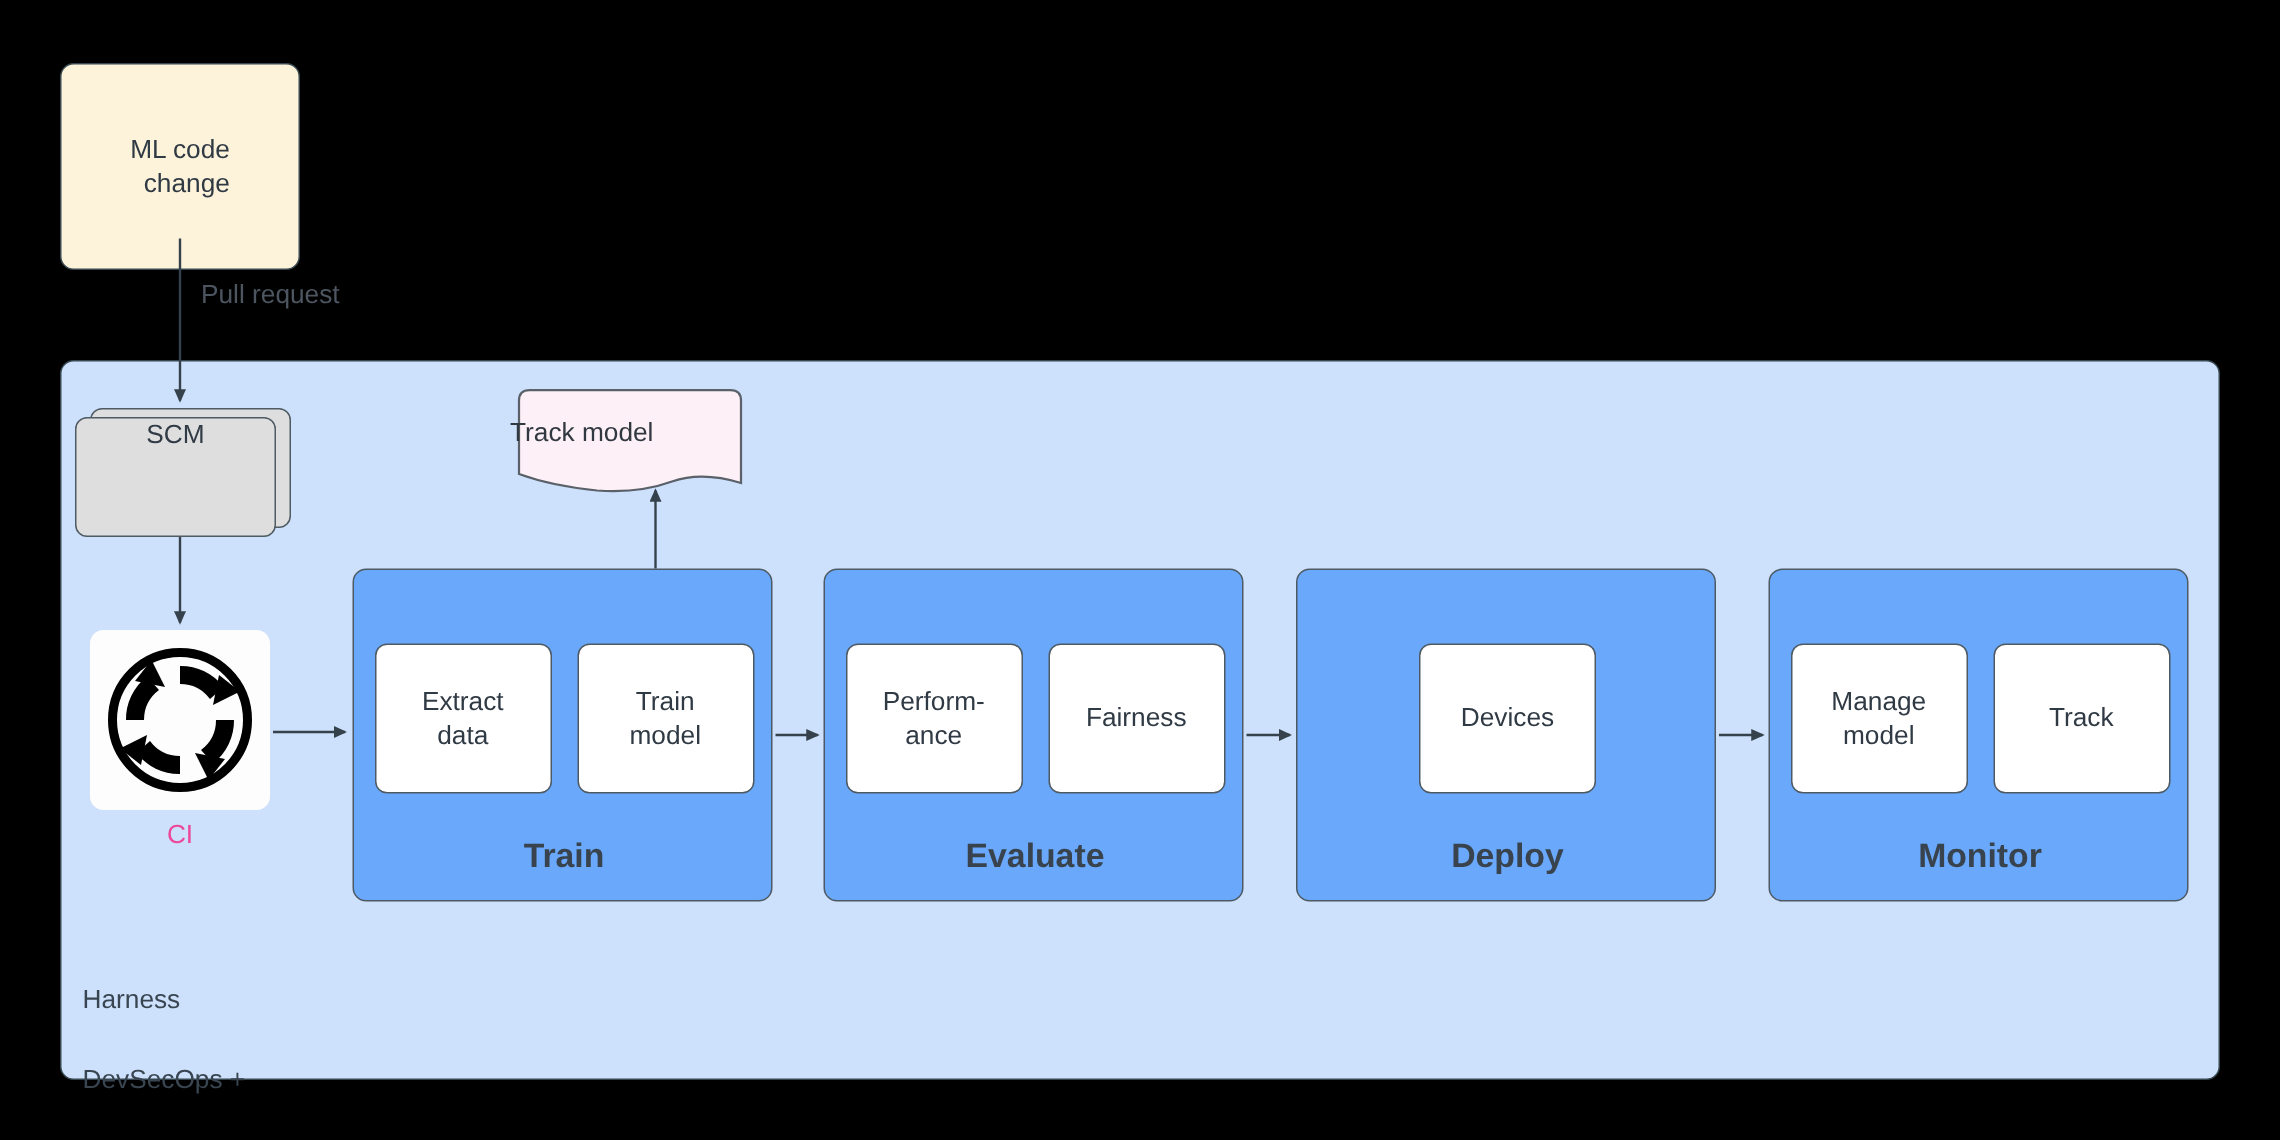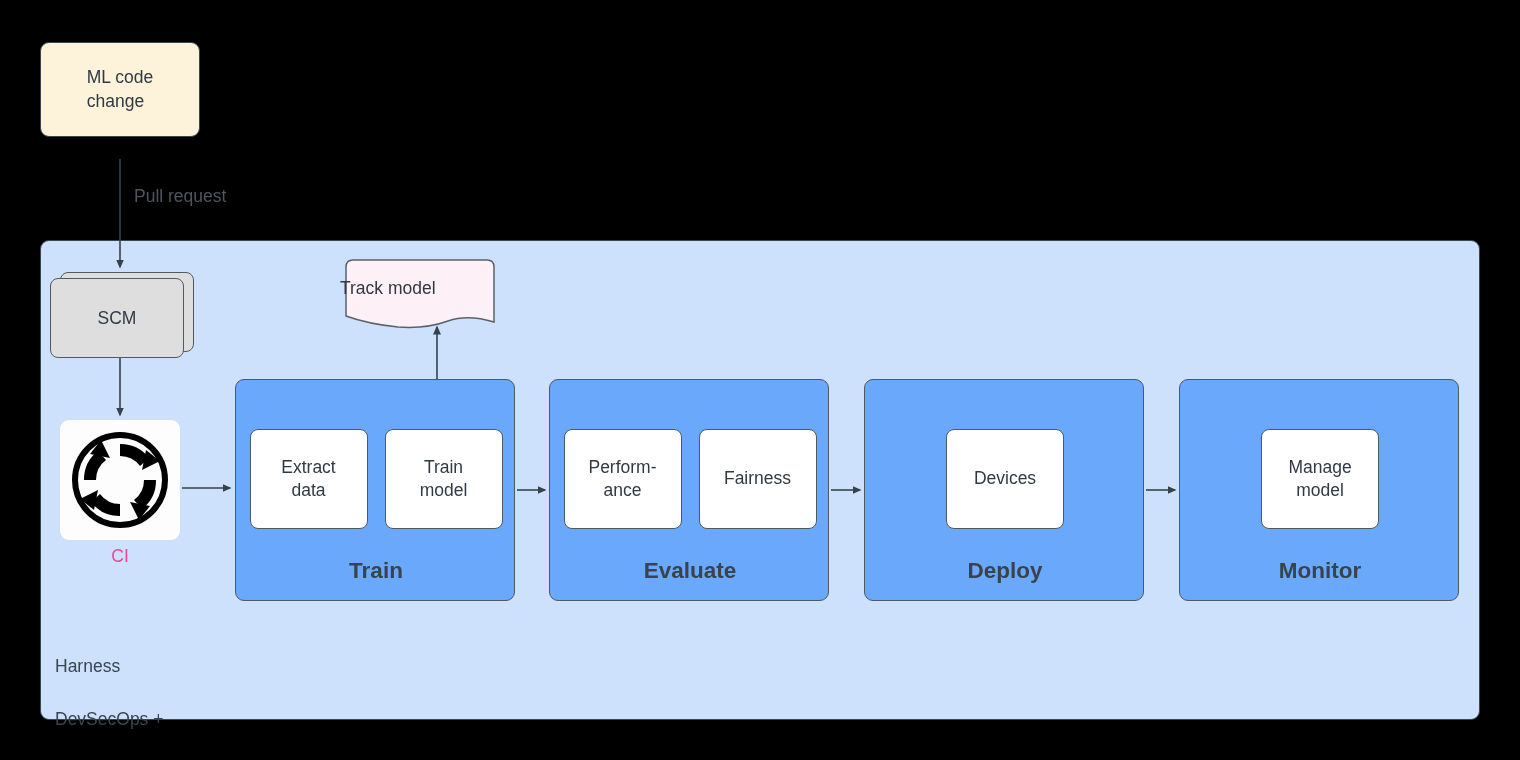--- a/index.html
+++ b/index.html
@@ -23,28 +23,28 @@
     width: 1520px;
     height: 760px;
   }
 
   
   #ml-code-change {
     position: absolute;
     left: 40px;
     top: 42px;
     width: 160px;
-    height: 95px;
+    height: 138px;
     background: #fdf2da;
     border: 1.6px solid #36474f;
     border-radius: 9px;
     display: flex;
     align-items: center;
     justify-content: center;
-    text-align: left;
+    text-align: right;
     line-height: 1.32;
     font-size: 17.5px;
     color: #303a44;
     z-index: 6;
   }
 
   
   #pull-request-label {
     position: absolute;
     left: 134px;
@@ -101,21 +101,20 @@
   #scm-stack .card-front {
     position: absolute;
     left: 0px;
     top: 6px;
     width: 134px;
     height: 80px;
     background: #dededf;
     border: 1.4px solid #4f5b63;
     border-radius: 8px;
     display: flex;
-    align-items: center;
     justify-content: center;
     font-size: 17.5px;
     color: #313b45;
   }
 
   
   #ci-node {
     position: absolute;
     left: 60px;
     top: 420px;
@@ -319,20 +318,23 @@
   </div>
 
   <div class="stage" id="stage-monitor">
     <div class="inner-row">
       <div class="task">
         <span>
           <span>Manage</span><br>
           <span>model</span>
         </span>
       </div>
+      <div class="task">
+        <span>Track</span>
+      </div>
     </div>
     <div class="stage-title">Monitor</div>
   </div>
 
   <div id="platform-caption">
     <div>Harness</div>
     <div>DevSecOps +</div>
     <div>MLOps Platform</div>
   </div>
 

